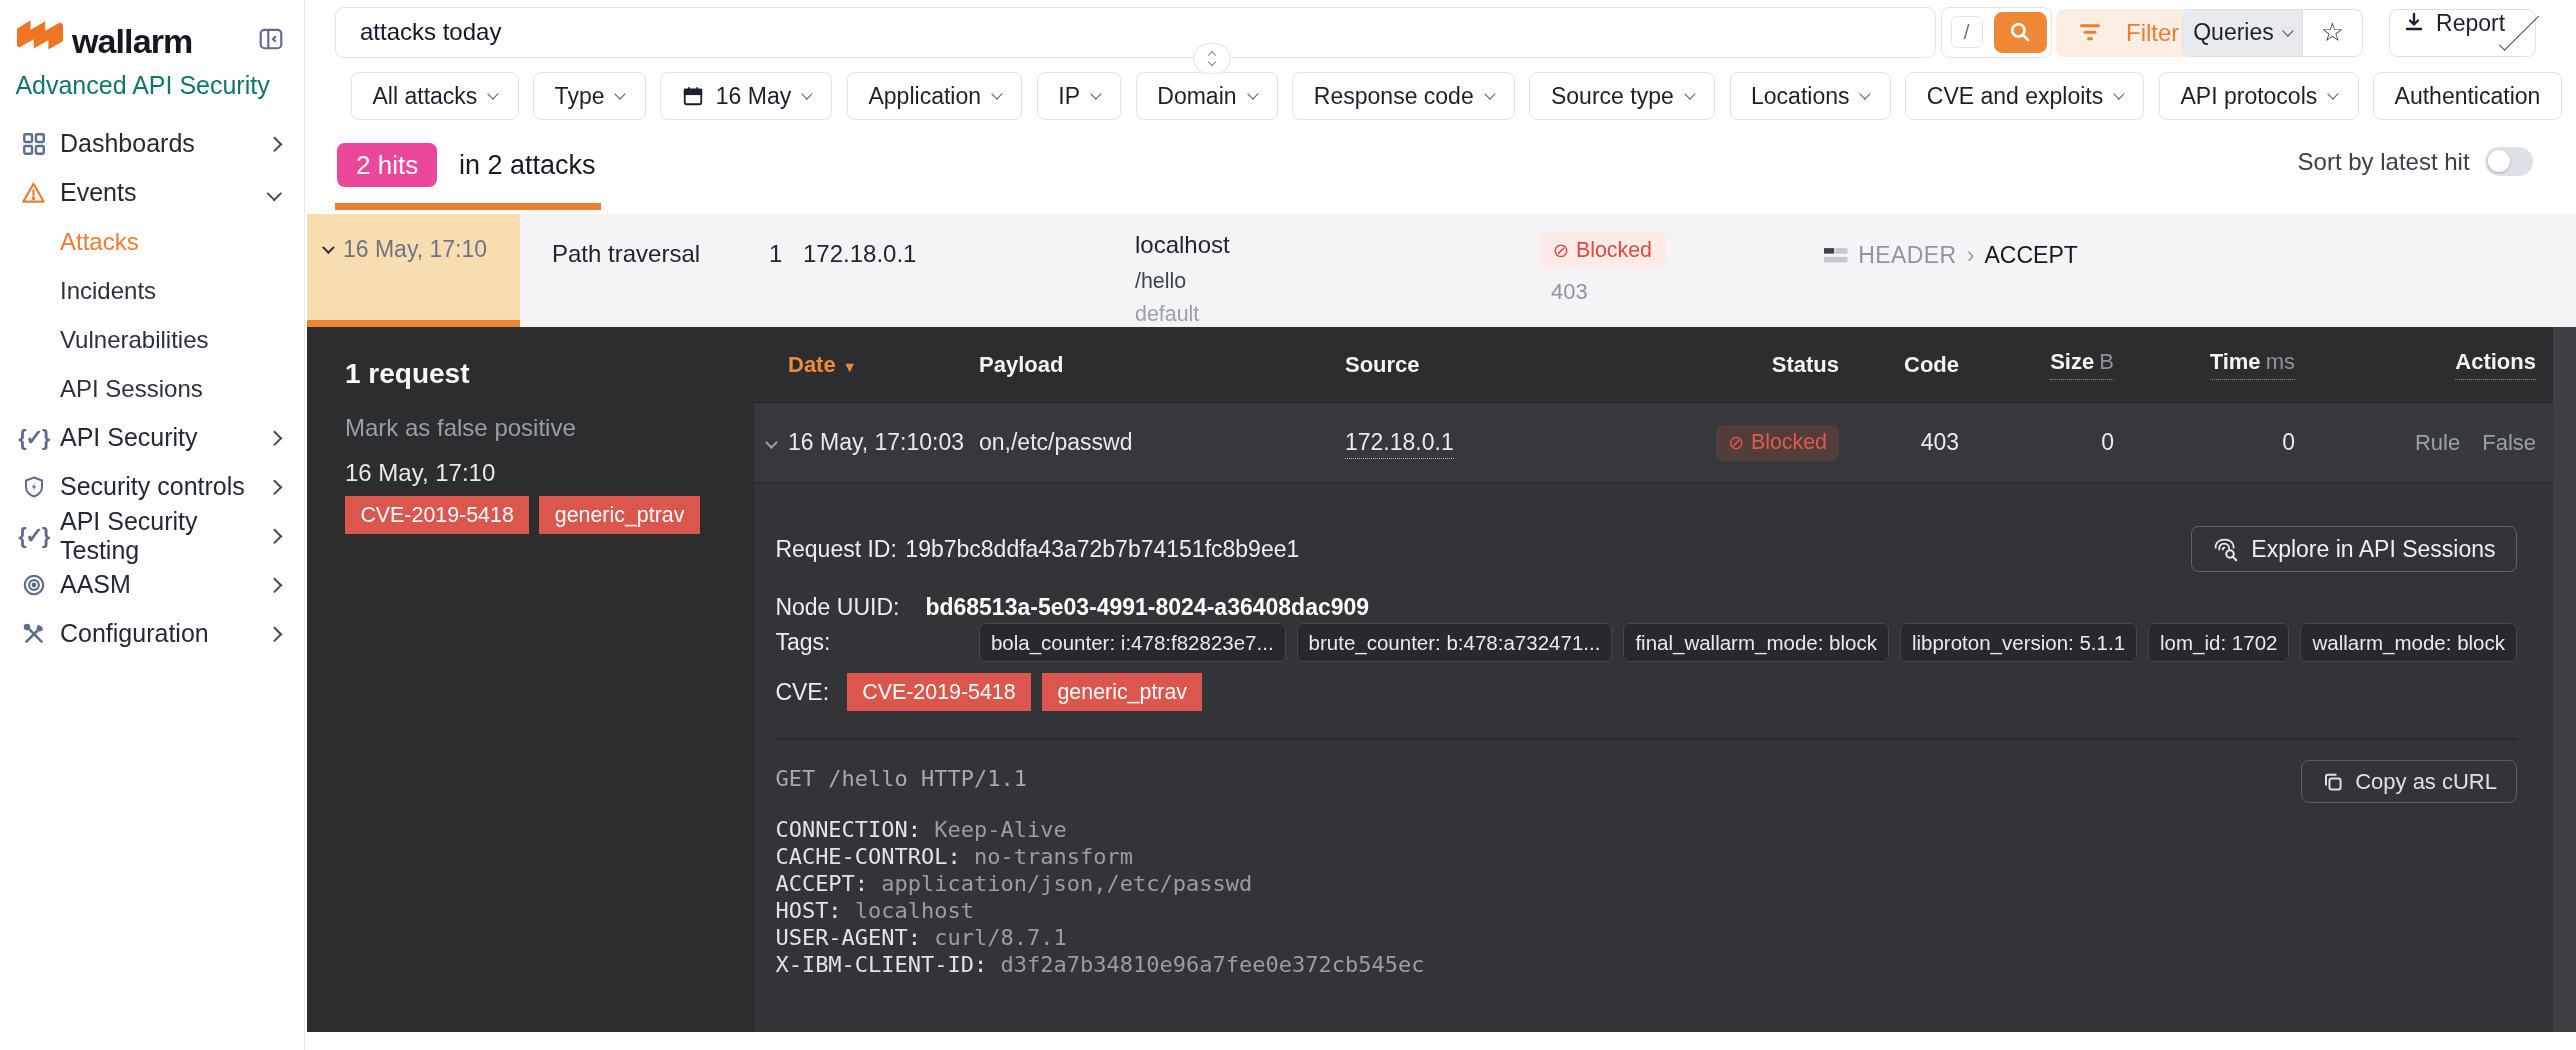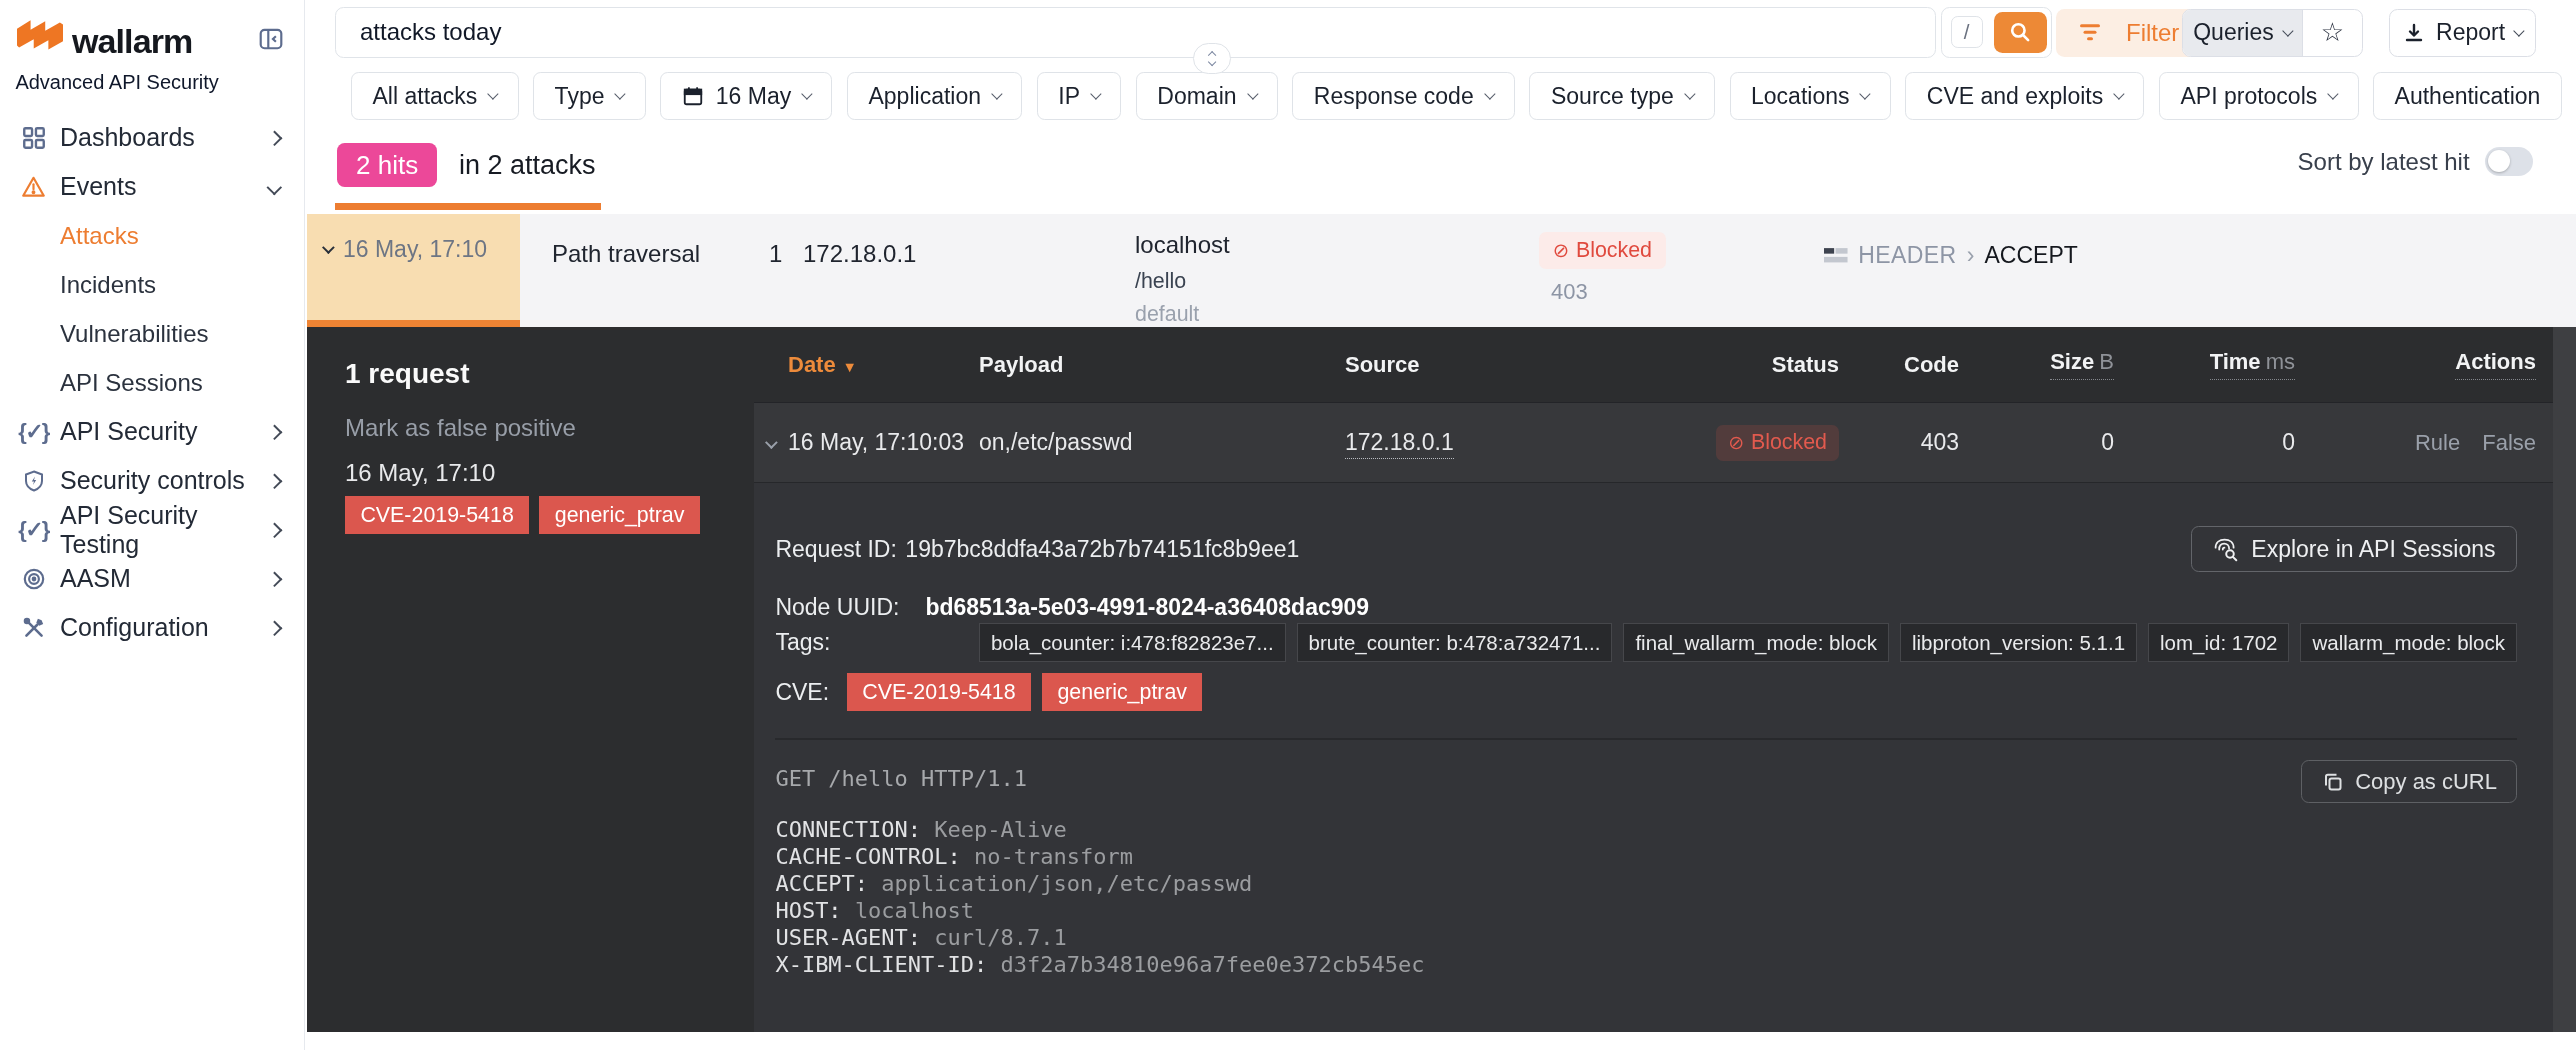--- a/index.html
+++ b/index.html
@@ -5,21 +5,21 @@
   *{margin:0;padding:0;box-sizing:border-box}
   html,body{width:2576px;height:1051px;background:#fff}
   .app{position:relative;width:2576px;height:1051px;background:#fff;font-family:"Liberation Sans",sans-serif;color:#1b212c;overflow:hidden}
 
   
   .sidebar{position:absolute;left:0;top:0;width:305px;height:100%;background:#fff;border-right:1.7px solid #e6e9ee;z-index:5}
   .logo-row{position:relative;height:51px;margin-top:15.4px}
   .logo-mark{position:absolute;left:17px;top:5.1px}
   .logo-text{position:absolute;left:72px;top:6.8px;font-size:34px;font-weight:700;letter-spacing:-0.9px;color:#15181e}
   .collapse-btn{position:absolute;right:20.5px;top:10.2px;cursor:pointer}
-  .subtitle{margin:5.1px 0 0 15.4px;font-size:20px;color:#0f172a}
+  .subtitle{margin:5.1px 0 0 15.4px;font-size:25px;color:#0f766e}
   .nav{margin-top:19px}
   .nav-item{display:flex;align-items:center;height:49px;padding:0 24px 0 19px;cursor:pointer}
   .nicon{width:29px;margin-right:12px;display:flex;align-items:center;justify-content:center}
   .nlabel{font-size:25px;color:#232a36}
   .nav-item.sub{padding-left:60px}
   .nav-item.sub .nlabel{font-size:24px;color:#2b323e}
   .nav-item.sub.active .nlabel{color:#ED7D31}
   .chev{display:inline-block;padding:4.3px;border:solid #434a57;border-width:0 2.1px 2.1px 0}
   .chev.right{transform:rotate(-45deg)}
   .chev.down{transform:rotate(45deg)}
@@ -34,21 +34,21 @@
   .search-input{position:absolute;left:28px;top:6.8px;width:1601px;height:51px;border:1.7px solid #e0e4e9;border-radius:8.5px;font-size:24px;color:#111827;padding:12px 24px;font-family:"Liberation Sans",sans-serif;outline:none;background:#fff}
   .slash-group{position:absolute;left:1634px;top:6.8px;width:111px;height:51px;border:1.7px solid #e0e4e9;border-radius:8.5px;background:#fff;display:flex;align-items:center}
   .slash-key{width:32px;height:32px;margin-left:8.5px;border:1.7px solid #dfe3e8;border-radius:6.8px;color:#6b7280;font-size:20.5px;display:flex;align-items:center;justify-content:center}
   .search-btn{width:53px;height:41px;margin-left:auto;margin-right:4.3px;background:#ED8936;border-radius:8.5px;display:flex;align-items:center;justify-content:center;cursor:pointer}
   .filter-btn{position:absolute;left:1749px;top:8.5px;height:48px;padding:0 22px;background:#fceee3;border-radius:8.5px;display:flex;align-items:center;gap:24px;cursor:pointer}
   .filter-btn span{font-size:24px;color:#ED7D31}
   .queries-group{position:absolute;left:1875px;top:8.5px;width:181px;height:48px;border:1.7px solid #dcdfe6;border-radius:8.5px;display:flex;overflow:hidden;background:#fff}
   .queries-seg{flex:1;background:#e8eaee;display:flex;align-items:center;justify-content:center;gap:10.2px;cursor:pointer}
   .queries-seg span{font-size:23px;color:#1b212c}
   .star-seg{width:60px;display:flex;align-items:center;justify-content:center;border-left:1.7px solid #dcdfe6;cursor:pointer}
-  .report-btn{position:absolute;left:2082px;top:8.5px;width:147px;height:48px;border:1.7px solid #dcdfe6;border-radius:8.5px;display:flex;align-items:center;justify-content:center;gap:10.2px;cursor:pointer;background:#fff}
+  .report-btn{position:absolute;left:2082px;top:8.5px;width:147px;height:48px;border:1.7px solid #dcdfe6;border-radius:8.5px;display:flex;justify-content:center;gap:10.2px;cursor:pointer;background:#fff}
   .report-btn span{font-size:23px;color:#1b212c}
   .collapse-pill{position:absolute;left:886px;top:43px;width:38px;height:31px;background:#fff;border:1.7px solid #dfe3e8;border-radius:15.4px;display:flex;flex-direction:column;align-items:center;justify-content:center;gap:0.9px;z-index:4;cursor:pointer}
   .collapse-pill .chev{padding:2.6px;border-width:0 1.7px 1.7px 0;border-color:#7b87a0}
 
   
   .chips-row{position:absolute;left:44px;top:72px;display:flex;gap:14.5px}
   .chip{height:48px;padding:0 20.5px;border:1.7px solid #dfe3e8;border-radius:7.7px;background:#fff;display:flex;align-items:center;gap:12px;cursor:pointer}
   .chip span{font-size:23px;color:#1b212c;white-space:nowrap}
   .chip .chev{padding:3.4px;border-width:0 1.7px 1.7px 0;border-color:#565d6a;margin-top:-3.4px}
 
@@ -116,21 +116,21 @@
 
   .details{position:absolute;left:447px;right:23px;top:156px;bottom:0;background:#333438}
   .d-reqid{position:absolute;left:21.4px;top:53px;font-size:23px;color:#eceef0;display:flex;gap:8.5px}
   .explore-btn{position:absolute;right:36px;top:43px;height:46px;padding:0 20.5px;border:1.7px solid #63656a;border-radius:7.7px;display:flex;align-items:center;gap:12px;cursor:pointer}
   .explore-btn span{font-size:23px;color:#eff0f2}
   .d-uuid{position:absolute;left:21.4px;top:111px;font-size:23px;color:#eceef0;display:flex;gap:26px}
   .d-uuid .uuid-val{font-weight:700;color:#fff}
   .d-tagsrow{position:absolute;left:21.4px;right:36px;top:140px;display:flex;align-items:center}
   .d-tagsrow .d-label{font-size:23px;color:#eceef0}
   .tag-chips{margin-left:auto;display:flex;gap:11px}
-  .tag-chip{height:39px;padding:0 11px;background:#28292c;border:0.9px solid #46474b;border-radius:0;color:#e9eaec;font-size:20.5px;display:flex;align-items:center;white-space:nowrap}
+  .tag-chip{height:39px;padding:0 11px;background:#28292c;border:0.9px solid #46474b;border-radius:6px;color:#e9eaec;font-size:20.5px;display:flex;align-items:center;white-space:nowrap}
   .d-cverow{position:absolute;left:21.4px;top:190px;display:flex;align-items:center;gap:11px}
   .d-cverow .d-label{font-size:23px;color:#eceef0;margin-right:6.8px}
   .d-divider{position:absolute;left:21.4px;right:36px;top:255px;height:1.7px;background:#28292c}
   .codeblock{position:absolute;left:21.4px;top:282px;font-family:"DejaVu Sans Mono",monospace;font-size:22px;line-height:27px}
   .req-line{color:#a7a9ac;margin-bottom:24px}
   .hline{white-space:nowrap}
   .hname{color:#e2e3e5}
   .hval{color:#9b9da0}
   .copy-btn{position:absolute;right:36px;top:277px;height:43px;padding:0 19px;border:1.7px solid #5e6064;border-radius:7.7px;display:flex;align-items:center;gap:10.2px;cursor:pointer}
   .copy-btn span{font-size:22px;color:#dee0e2}

